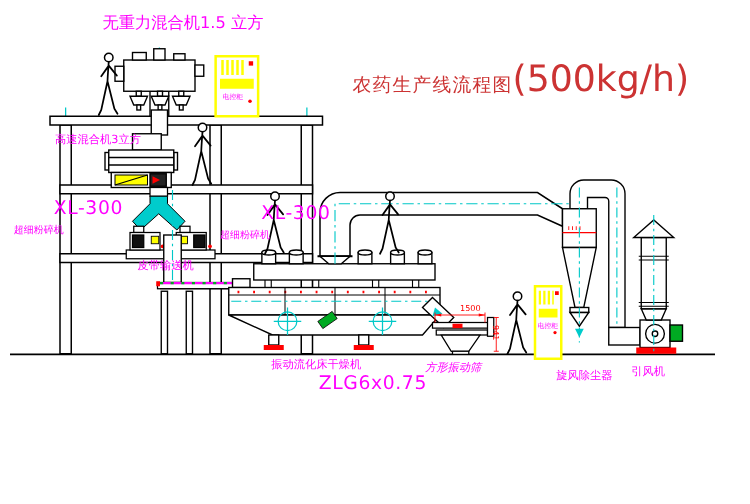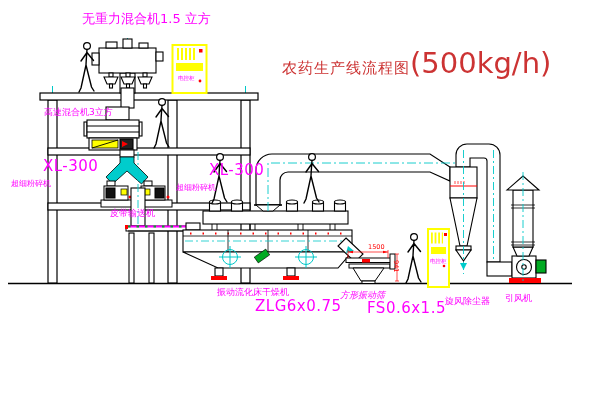--- a/index.html
+++ b/index.html
@@ -264,21 +264,20 @@
 <div class="lbl small" style="left:11px;top:180px;">超细粉碎机</div>
 <div class="lbl model" style="left:177px;top:163px;">XL-300</div>
 <div class="lbl small" style="left:176px;top:184px;">超细粉碎机</div>
 
 <div class="lbl med" style="left:110px;top:209px;">皮带输送机</div>
 
 <div class="lbl med" style="left:217px;top:288px;">振动流化床干燥机</div>
 <div class="lbl model" style="left:223px;top:299px;">ZLG6x0.75</div>
 
 <div class="lbl med" style="left:340px;top:291px;font-style:italic;">方形振动筛</div>
-<div class="lbl model" style="left:335px;top:301px;">FS0.6x1.5</div>
 
 <div class="lbl med" style="left:445px;top:297px;">旋风除尘器</div>
 <div class="lbl med" style="left:505px;top:294px;">引风机</div>
 <div class="lbl tiny" style="left:430px;top:259px;">电控柜</div>
 
 <div class="lbl dim" style="left:368px;top:244px;">1500</div>
 <div class="lbl dim rot90" style="left:399px;top:260px;">941</div>
 
 </div>
 

